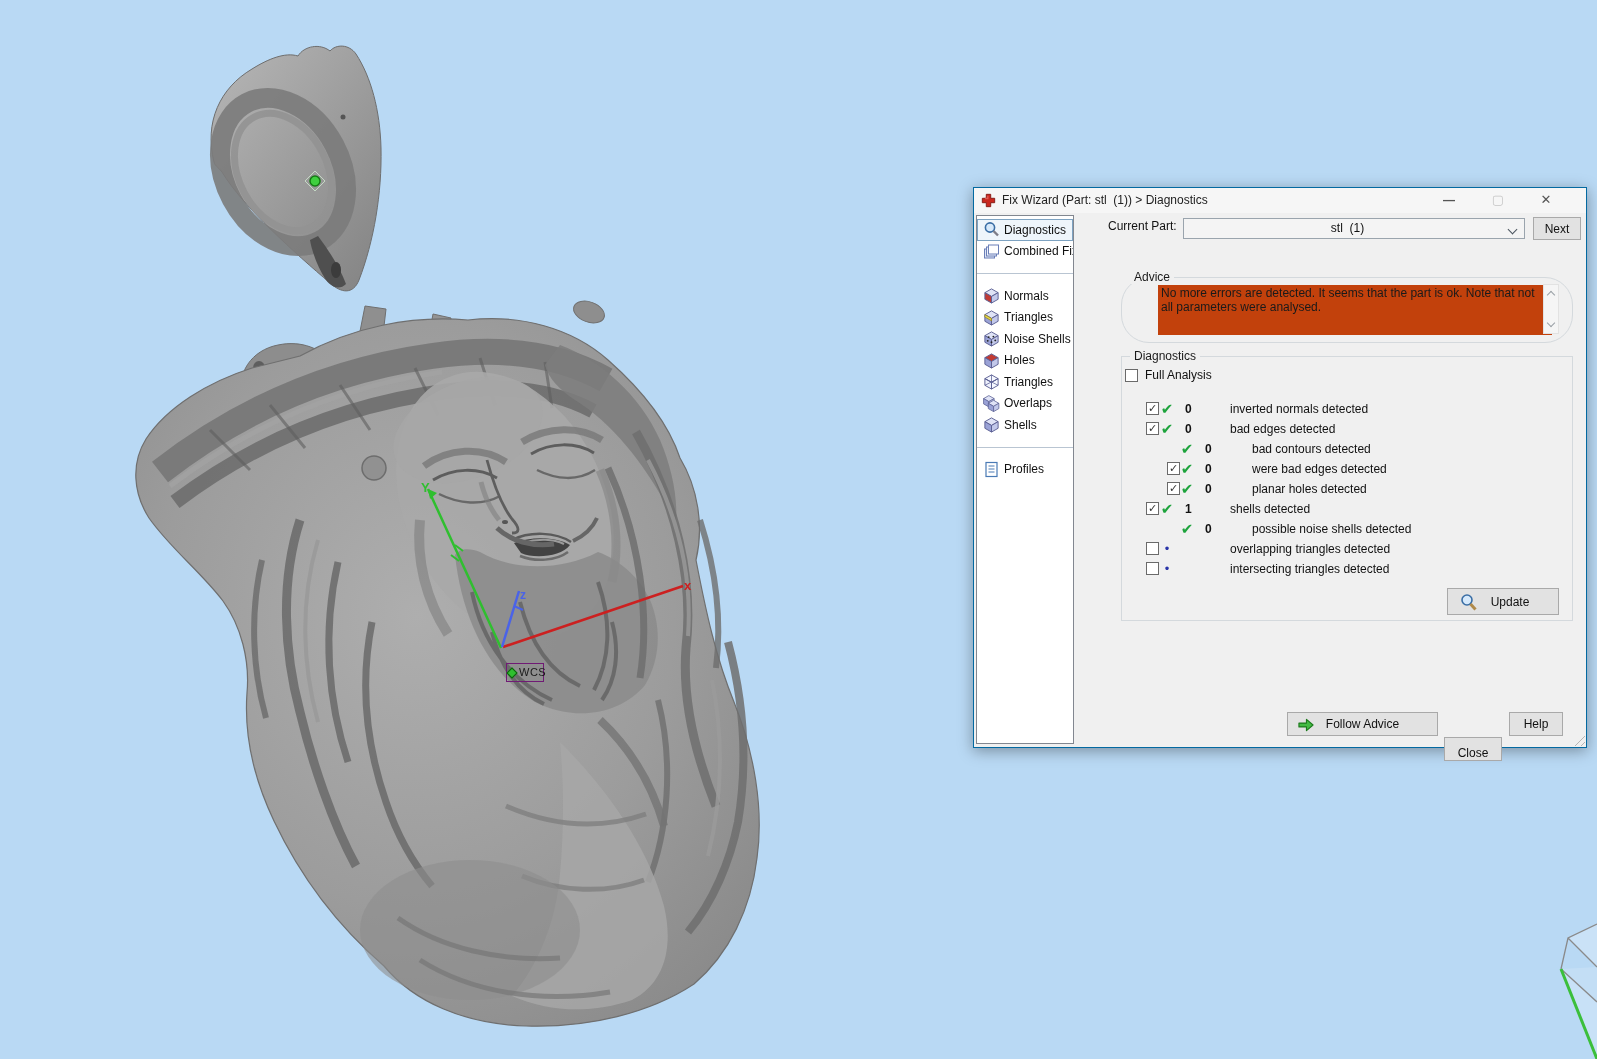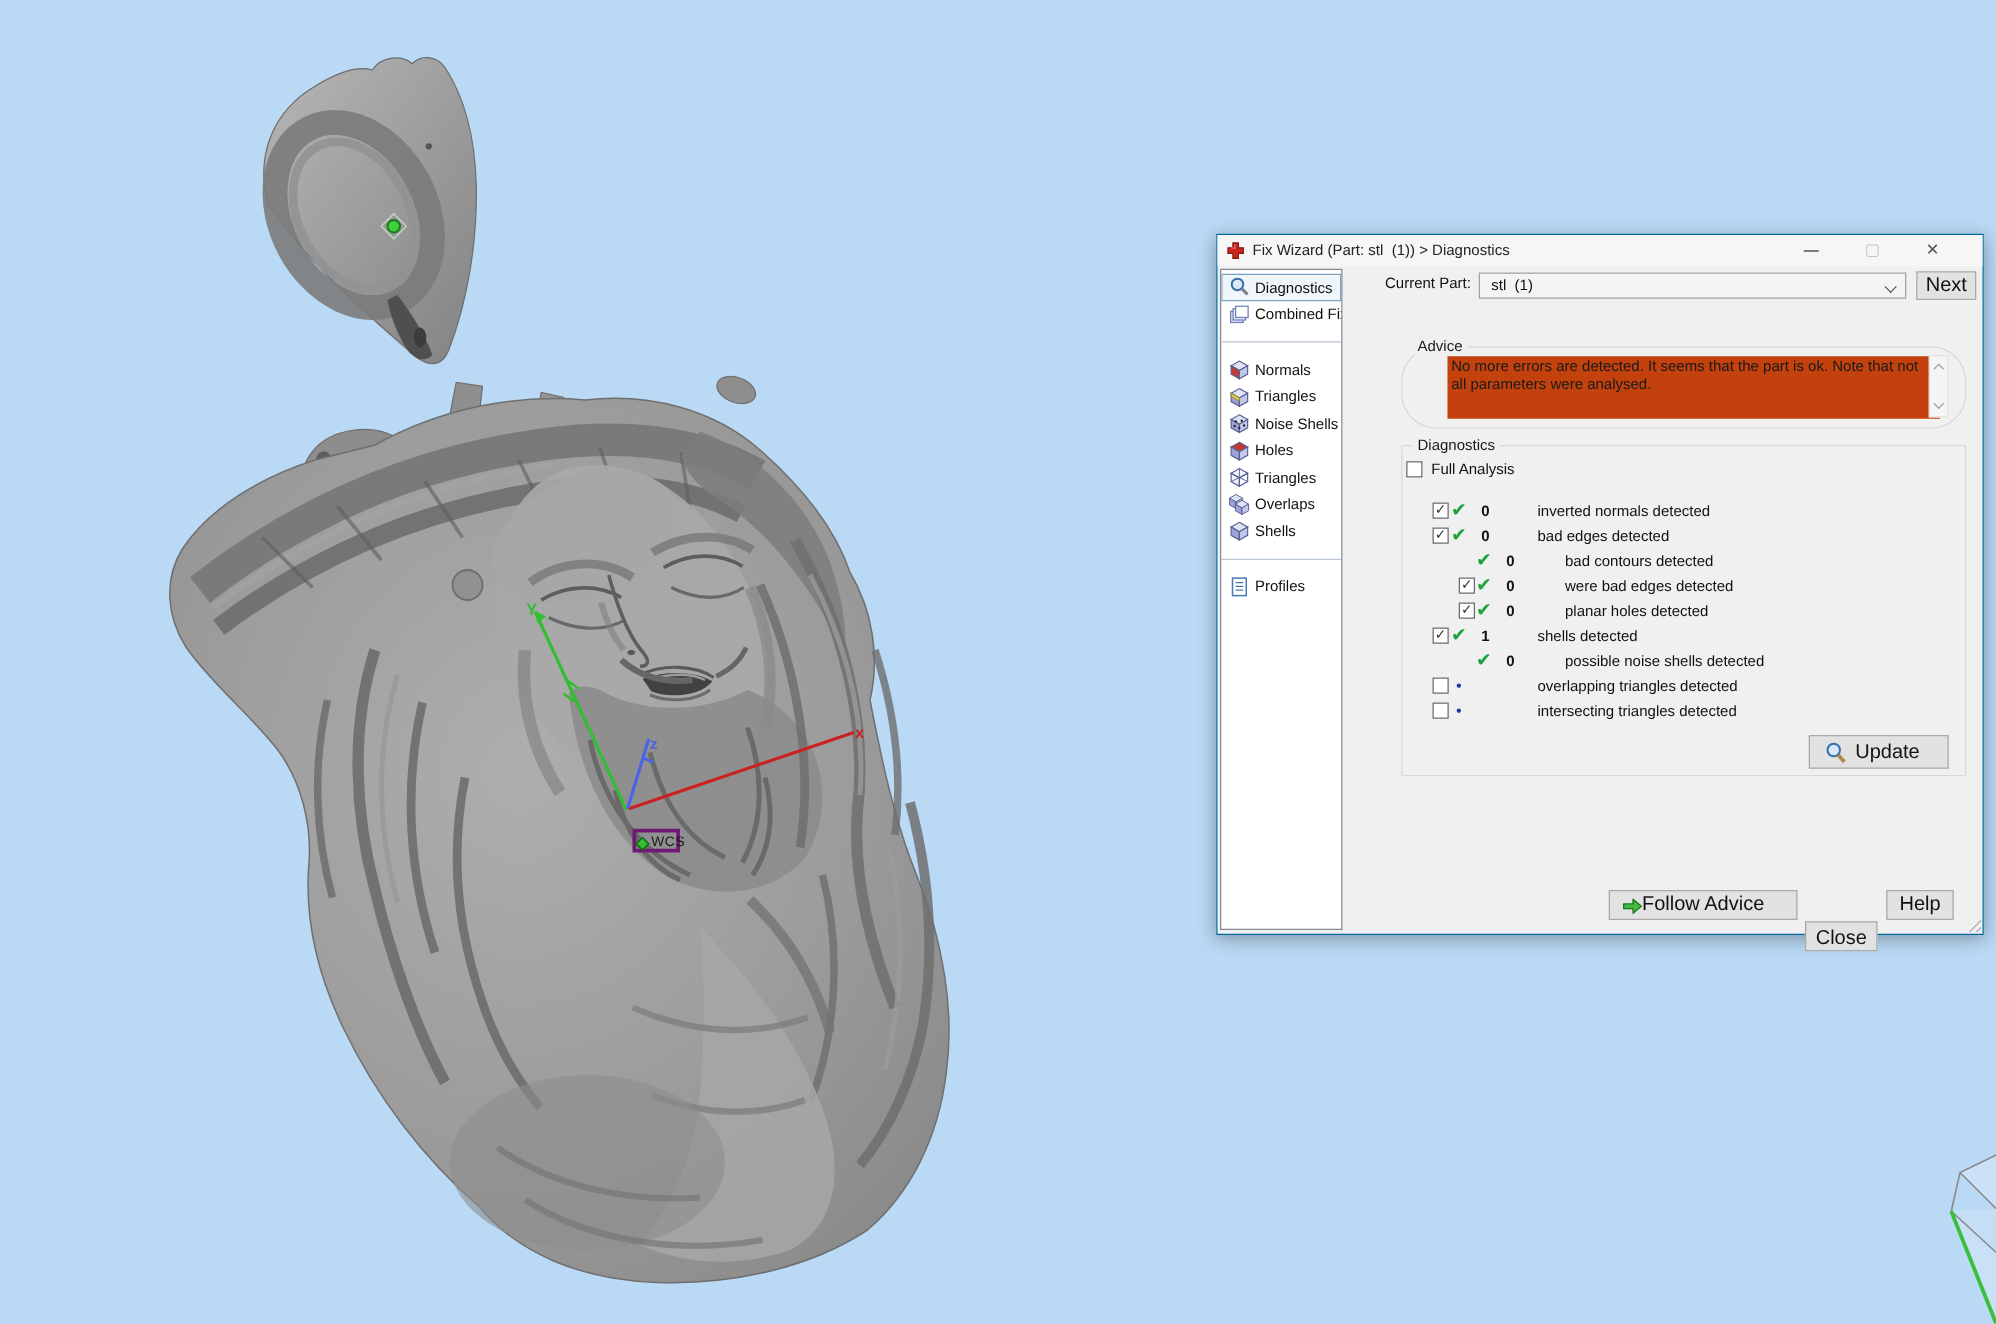--- a/index.html
+++ b/index.html
@@ -18,21 +18,21 @@
   .pre{white-space:pre;}
   
   #viewport{position:absolute;inset:0;background:var(--viewport-bg);}
   #scene{position:absolute;left:0;top:0;}
   .axis-label{position:absolute;font-size:13px;font-weight:bold;background:transparent;}
   #axis-label-y{left:421px;top:480px;color:var(--axis-y-green,#2fbf2f);}
   #axis-label-x{left:684px;top:578px;color:var(--axis-x-red,#cc2020);}
   #axis-label-z{left:520px;top:588px;color:var(--axis-z-blue,#4a63e8);font-size:12px;}
   #wcs-box{
     position:absolute;left:506px;top:663px;width:38px;height:19px;
-    border:3px solid #701a75;color:#1a1a1a;font-size:11px;line-height:17px;
+    border:1px solid #701a75;color:#1a1a1a;font-size:11px;line-height:17px;
     padding-left:12px;letter-spacing:.5px;
   }
   #wcs-dot{
     position:absolute;left:1px;top:5px;width:8px;height:8px;background:#2fbf2f;
     border:1px solid #0d5d0d;transform:rotate(45deg);
   }
   
   #dialog{
     position:absolute;left:973px;top:187px;width:614px;height:561px;
     background:var(--dlg-bg);border:1px solid #0369a1;
@@ -53,29 +53,29 @@
   .sb-item{height:21.5px;display:flex;align-items:center;border:1px solid transparent;}
   .sb-item.selected{border:1px solid #7da2c1;background:#eef5fb;}
   .sb-icon{width:17px;height:17px;margin:0 4px 0 5px;flex:none;}
   .sb-icon svg{display:block;}
   .sb-label{white-space:nowrap;font-size:12px;color:#111;}
   .sb-sep{height:1px;background:#b9c5d2;margin:11px 0;}
   
   #current-part-label{position:absolute;left:134px;top:26px;line-height:25px;}
   #current-part-combo{
     position:absolute;left:209px;top:30px;width:342px;height:21px;
-    background:#f4f4f4;border:1px solid #9aa4ad;padding:0 22px 0 9px;line-height:19px;
+    background:#f4f4f4;border:1px solid #9aa4ad;padding:0 22px 0 9px;line-height:19px;text-align:center;
   }
   .chev-down{
     position:absolute;right:8px;top:7px;width:7px;height:7px;
     border-right:1.6px solid #4a545e;border-bottom:1.6px solid #4a545e;transform:rotate(45deg);
   }
   .btn{
     background:#e2e2e2;border:1px solid #a9a9a9;color:#111;text-align:center;
-    font-size:16px;cursor:default;display:flex;align-items:center;justify-content:center;
+    font-size:12px;cursor:default;display:flex;align-items:center;justify-content:center;
   }
   #next-btn{position:absolute;left:559px;top:29px;width:48px;height:23px;}
   
   .groupbox{position:absolute;border:1px solid #d4d9dd;}
   .groupbox .gb-label{position:absolute;left:8px;top:-8px;background:var(--dlg-bg);padding:0 4px;color:#1a1a1a;}
   #advice-group{left:147px;top:89px;width:452px;height:66px;border-radius:28px;}
   #advice-text{position:absolute;left:7px;top:7px;width:394px;line-height:14px;color:#1a1a1a;background:#c2410c;height:50px;padding:1px 3px;margin-left:29px;}
   #advice-scrollbar{position:absolute;right:13px;top:6px;width:16px;height:50px;background:#f5f5f5;border:1px solid #e2e2e2;}
   .sb-arrow{position:absolute;left:4px;width:6px;height:6px;border-right:1.5px solid #9aa0a6;border-bottom:1.5px solid #9aa0a6;}
   .sb-arrow.up{top:7px;transform:rotate(-135deg);}

